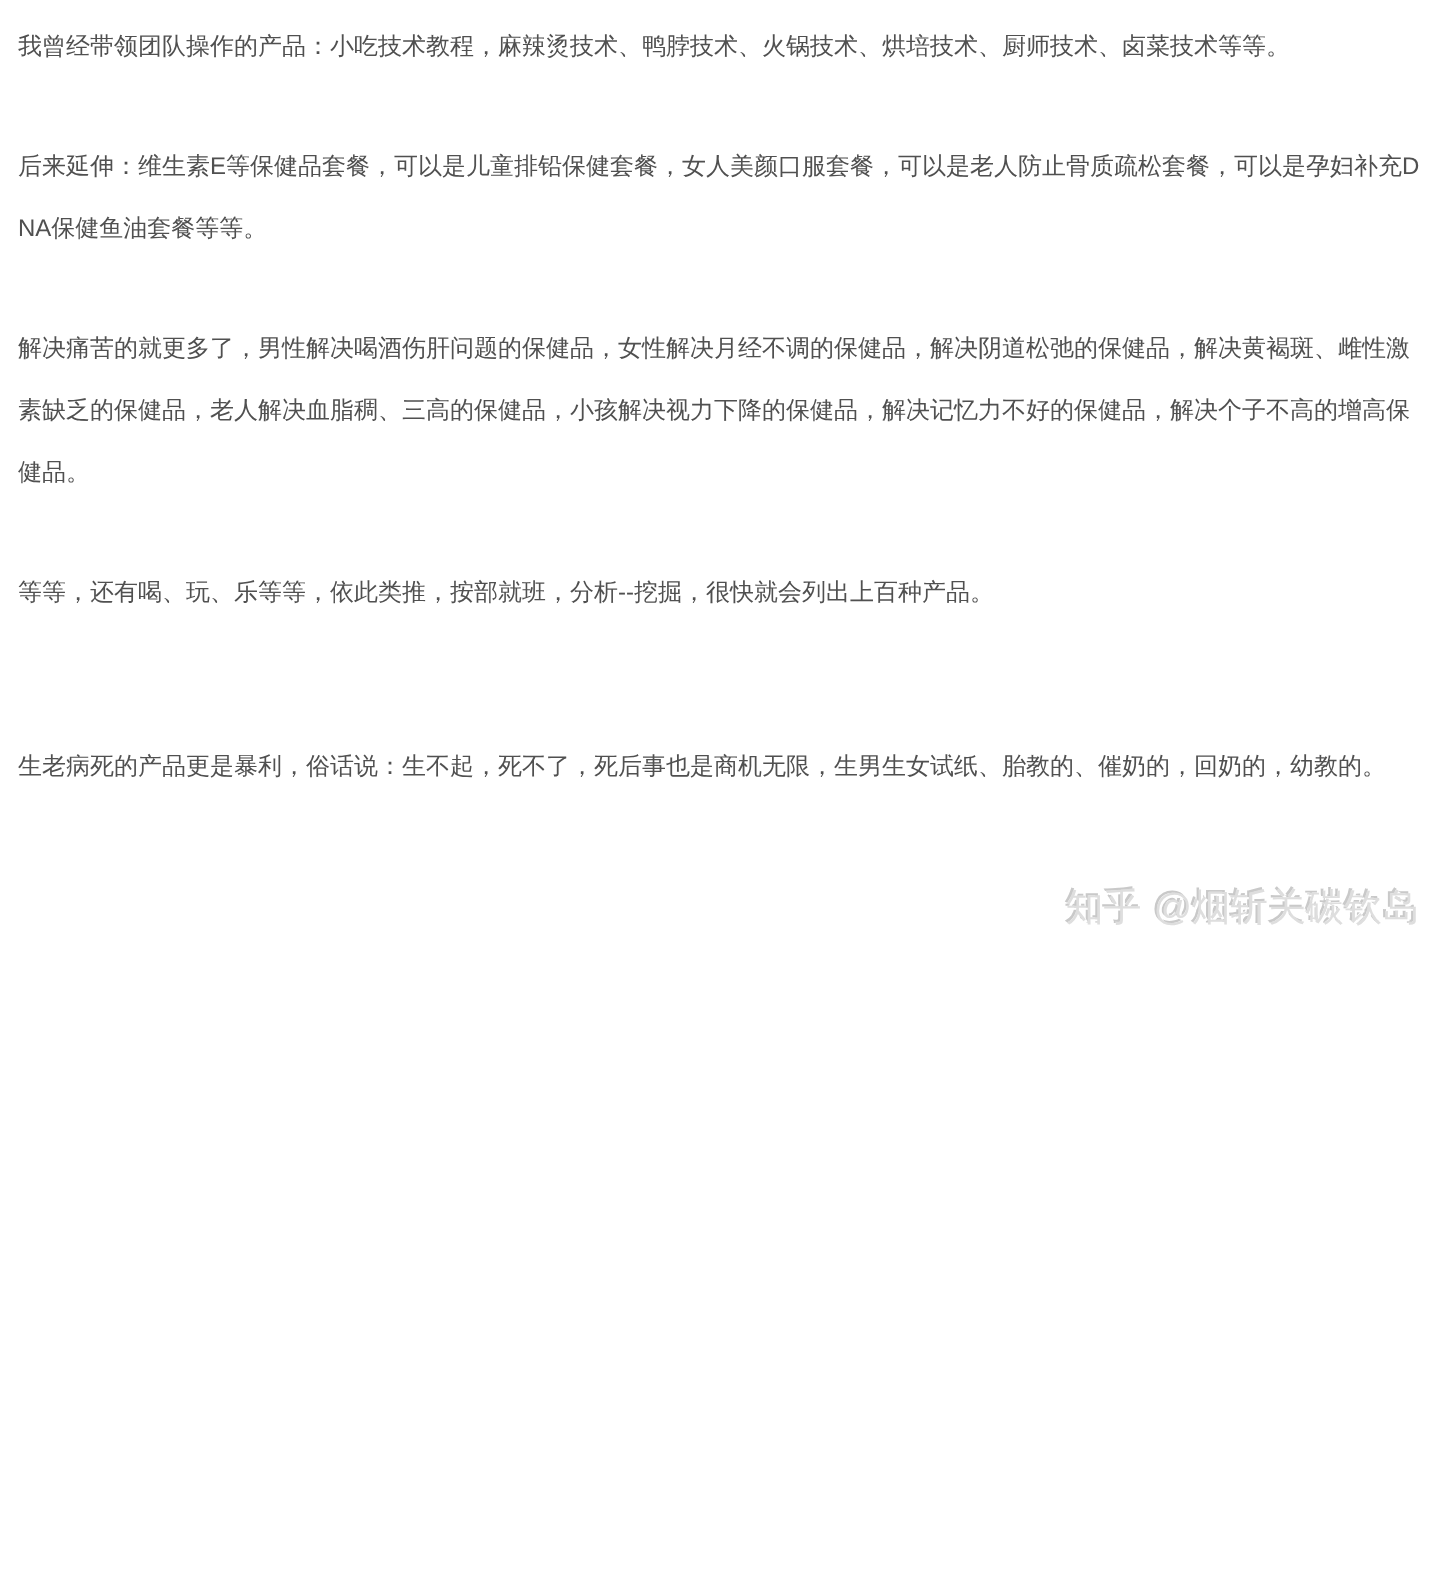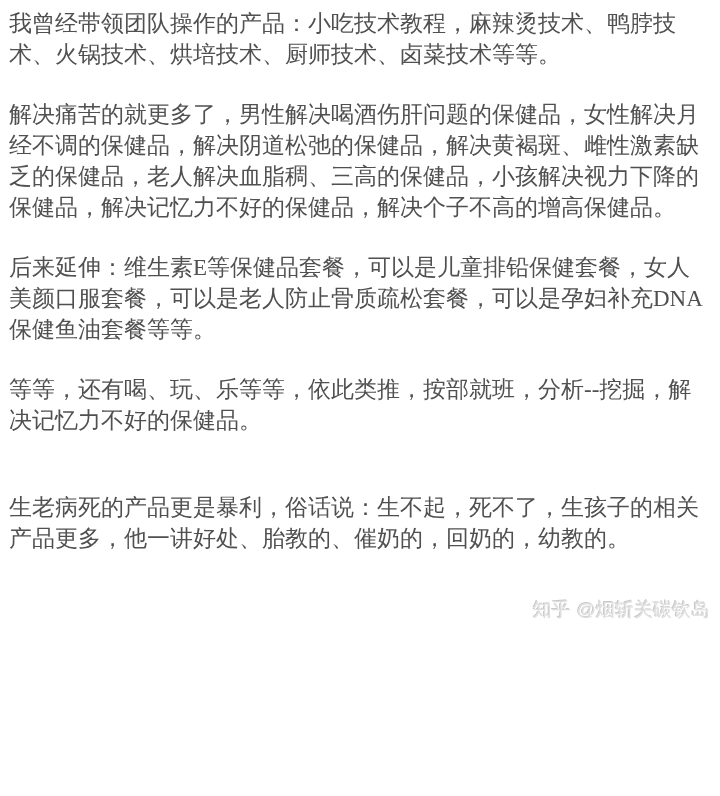--- a/index.html
+++ b/index.html
@@ -16,27 +16,26 @@
   .page {
     position: relative;
     width: 720px;
     height: 796px;
     background: #ffffff;
     box-sizing: border-box;
     padding: 8px 8px 0 9px;
   }
   p.para {
     margin: 0 0 29px 0;
-    font-size: 23px;
+    font-size: 12px;
     line-height: 31px;
     color: #505050;
     text-align: left;
     letter-spacing: 0;
     word-break: break-all;
-    font-family: Liberation Serif, serif;
   }
   .spacer {
     height: 27px;
   }
   .watermark {
     margin-top: -12px;
     padding-right: 2px;
     text-align: right;
     font-size: 19px;
     line-height: 23px;
@@ -45,22 +44,22 @@
     user-select: none;
     white-space: nowrap;
   }
   .watermark .wm-brand { margin-right: 6px; }
 </style>
 </head>
 <body>
 
 <div class="page">
   <p class="para">我曾经带领团队操作的产品：小吃技术教程，麻辣烫技术、鸭脖技术、火锅技术、烘培技术、厨师技术、卤菜技术等等。</p>
+  <p class="para">后来延伸：维生素E等保健品套餐，可以是儿童排铅保健套餐，女人美颜口服套餐，可以是老人防止骨质疏松套餐，可以是孕妇补充DNA保健鱼油套餐等等。</p>
   <p class="para">解决痛苦的就更多了，男性解决喝酒伤肝问题的保健品，女性解决月经不调的保健品，解决阴道松弛的保健品，解决黄褐斑、雌性激素缺乏的保健品，老人解决血脂稠、三高的保健品，小孩解决视力下降的保健品，解决记忆力不好的保健品，解决个子不高的增高保健品。</p>
-  <p class="para">后来延伸：维生素E等保健品套餐，可以是儿童排铅保健套餐，女人美颜口服套餐，可以是老人防止骨质疏松套餐，可以是孕妇补充DNA保健鱼油套餐等等。</p>
-  <p class="para">等等，还有喝、玩、乐等等，依此类推，按部就班，分析--挖掘，解决记忆力不好的保健品。</p>
+  <p class="para">等等，还有喝、玩、乐等等，依此类推，按部就班，分析--挖掘，很快就会列出上百种产品。</p>
   <div class="spacer"></div>
-  <p class="para">生老病死的产品更是暴利，俗话说：生不起，死不了，生孩子的相关产品更多，他一讲好处、胎教的、催奶的，回奶的，幼教的。</p>
+  <p class="para">生老病死的产品更是暴利，俗话说：生不起，死不了，死后事也是商机无限，生男生女试纸、胎教的、催奶的，回奶的，幼教的。</p>
   <div class="spacer"></div>
   <div class="watermark">
     <span class="wm-brand">知乎</span><span>@烟斩关碳钦岛</span>
   </div>
 </div>
 
 </body></html>

